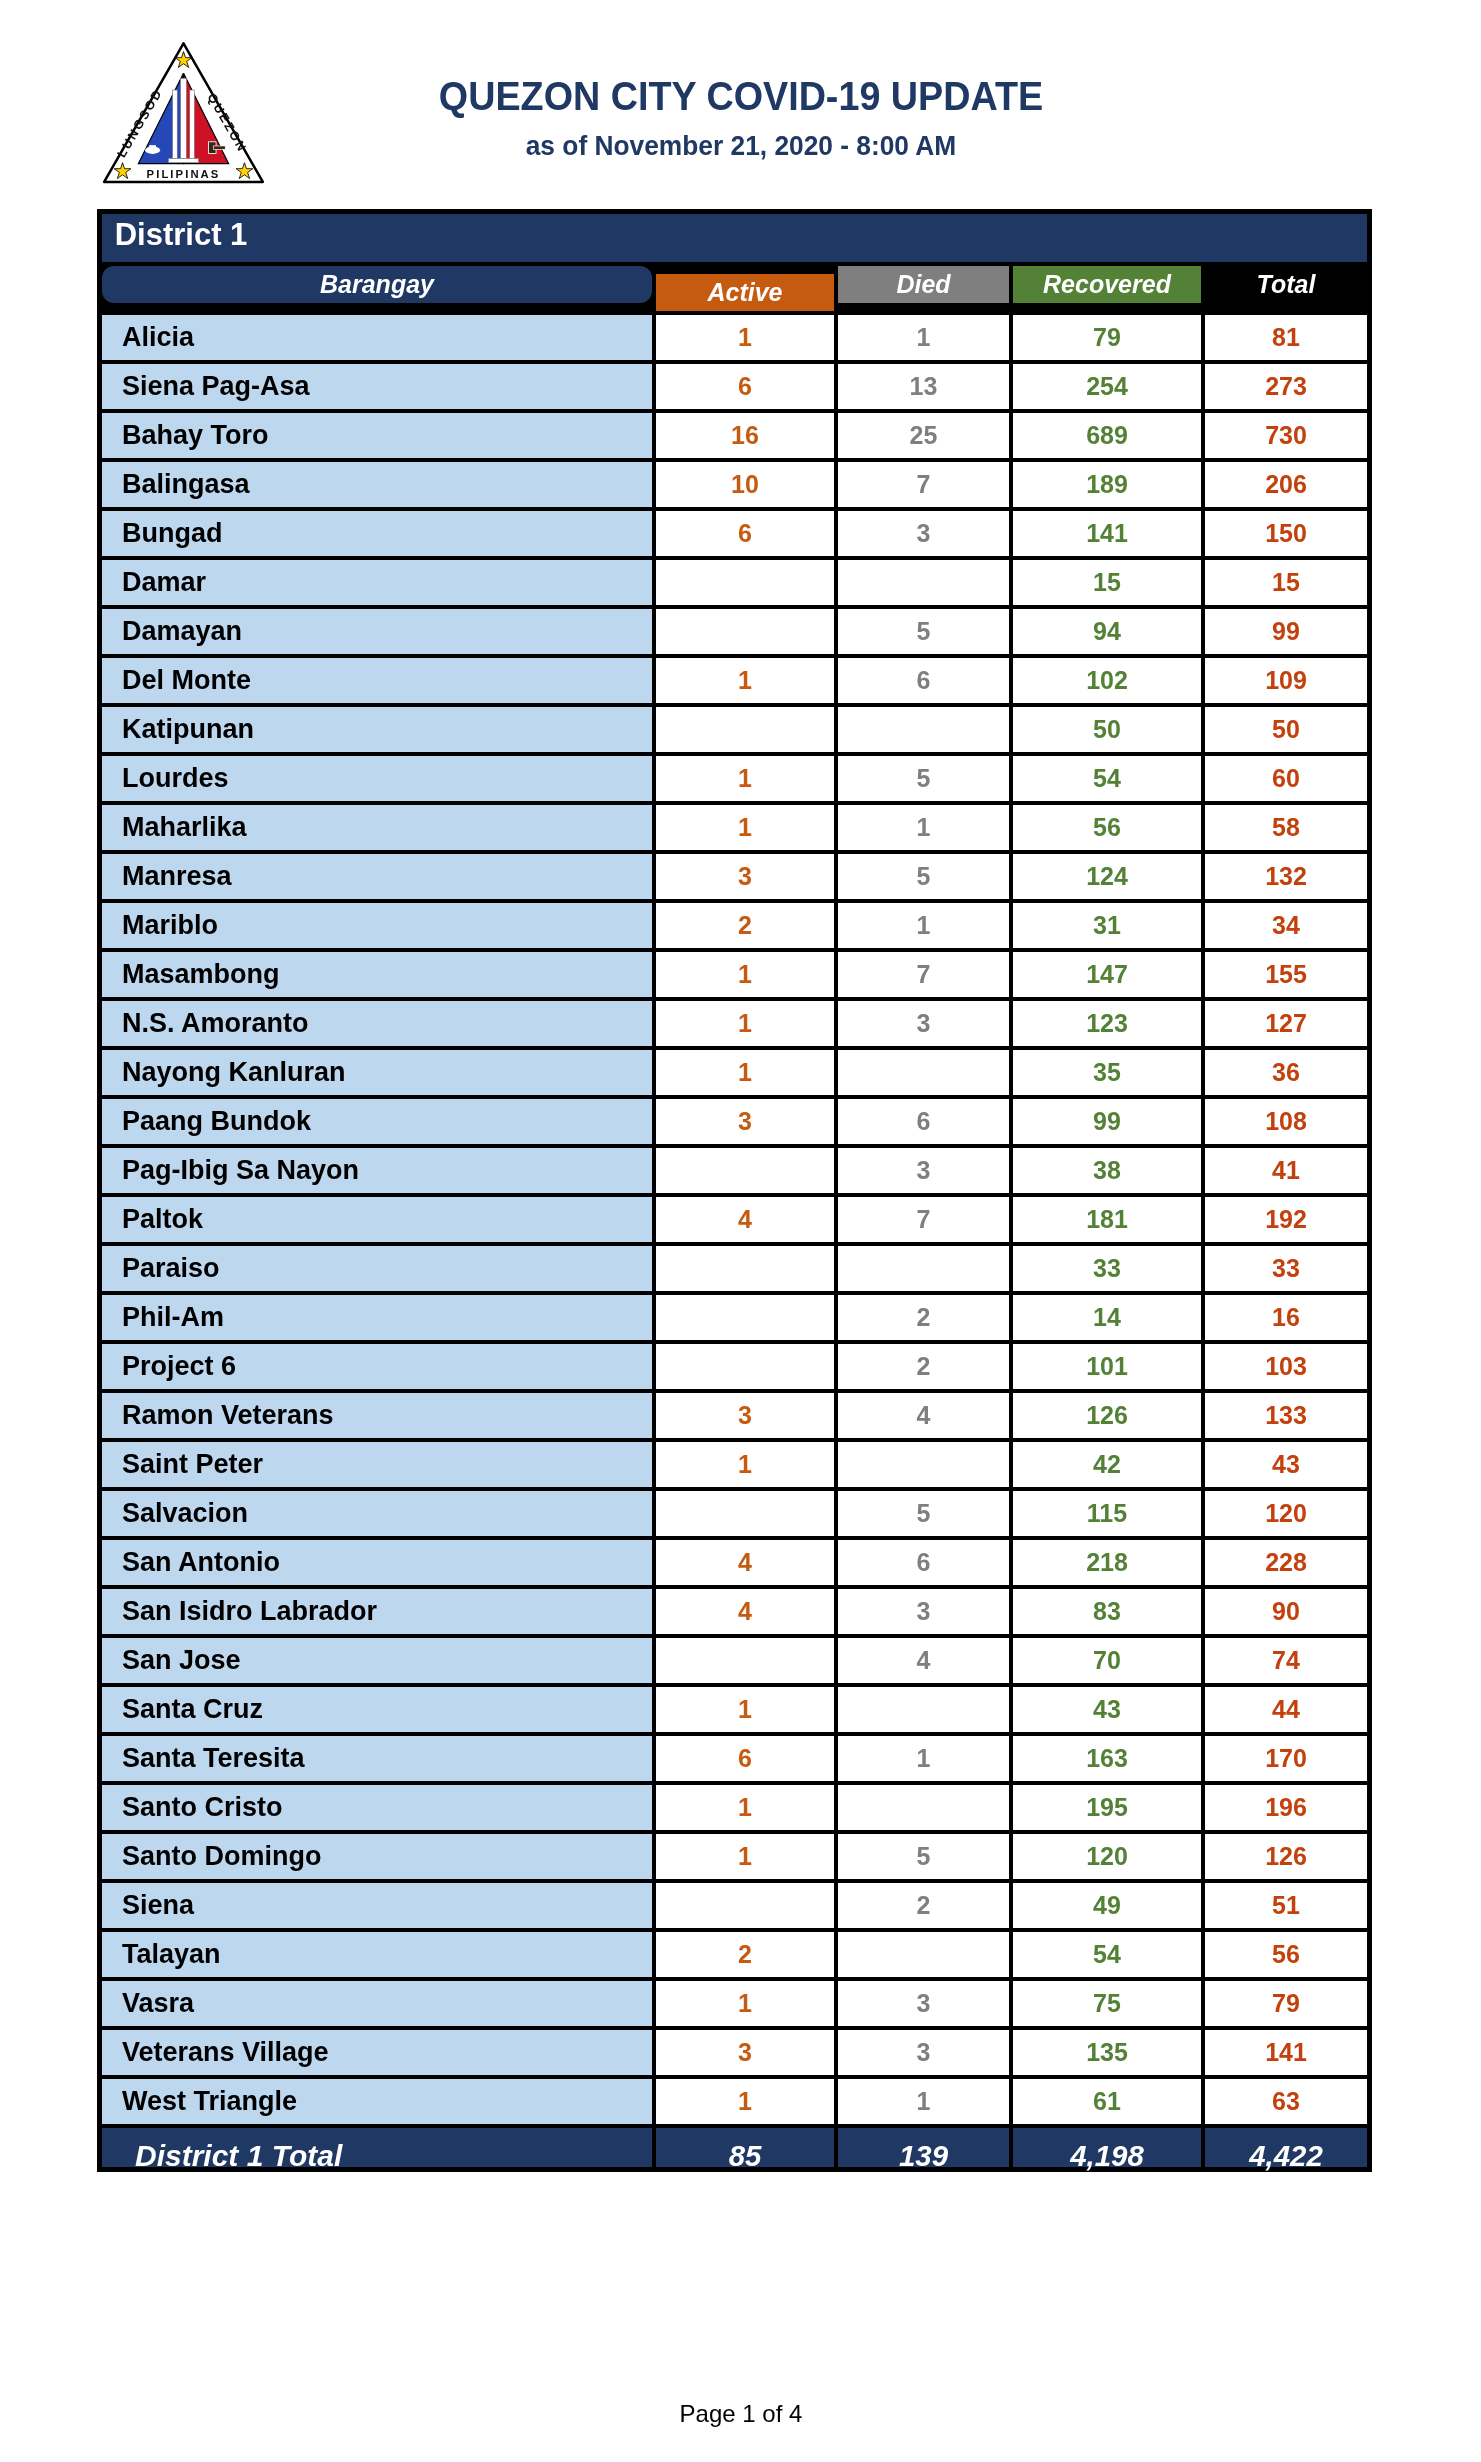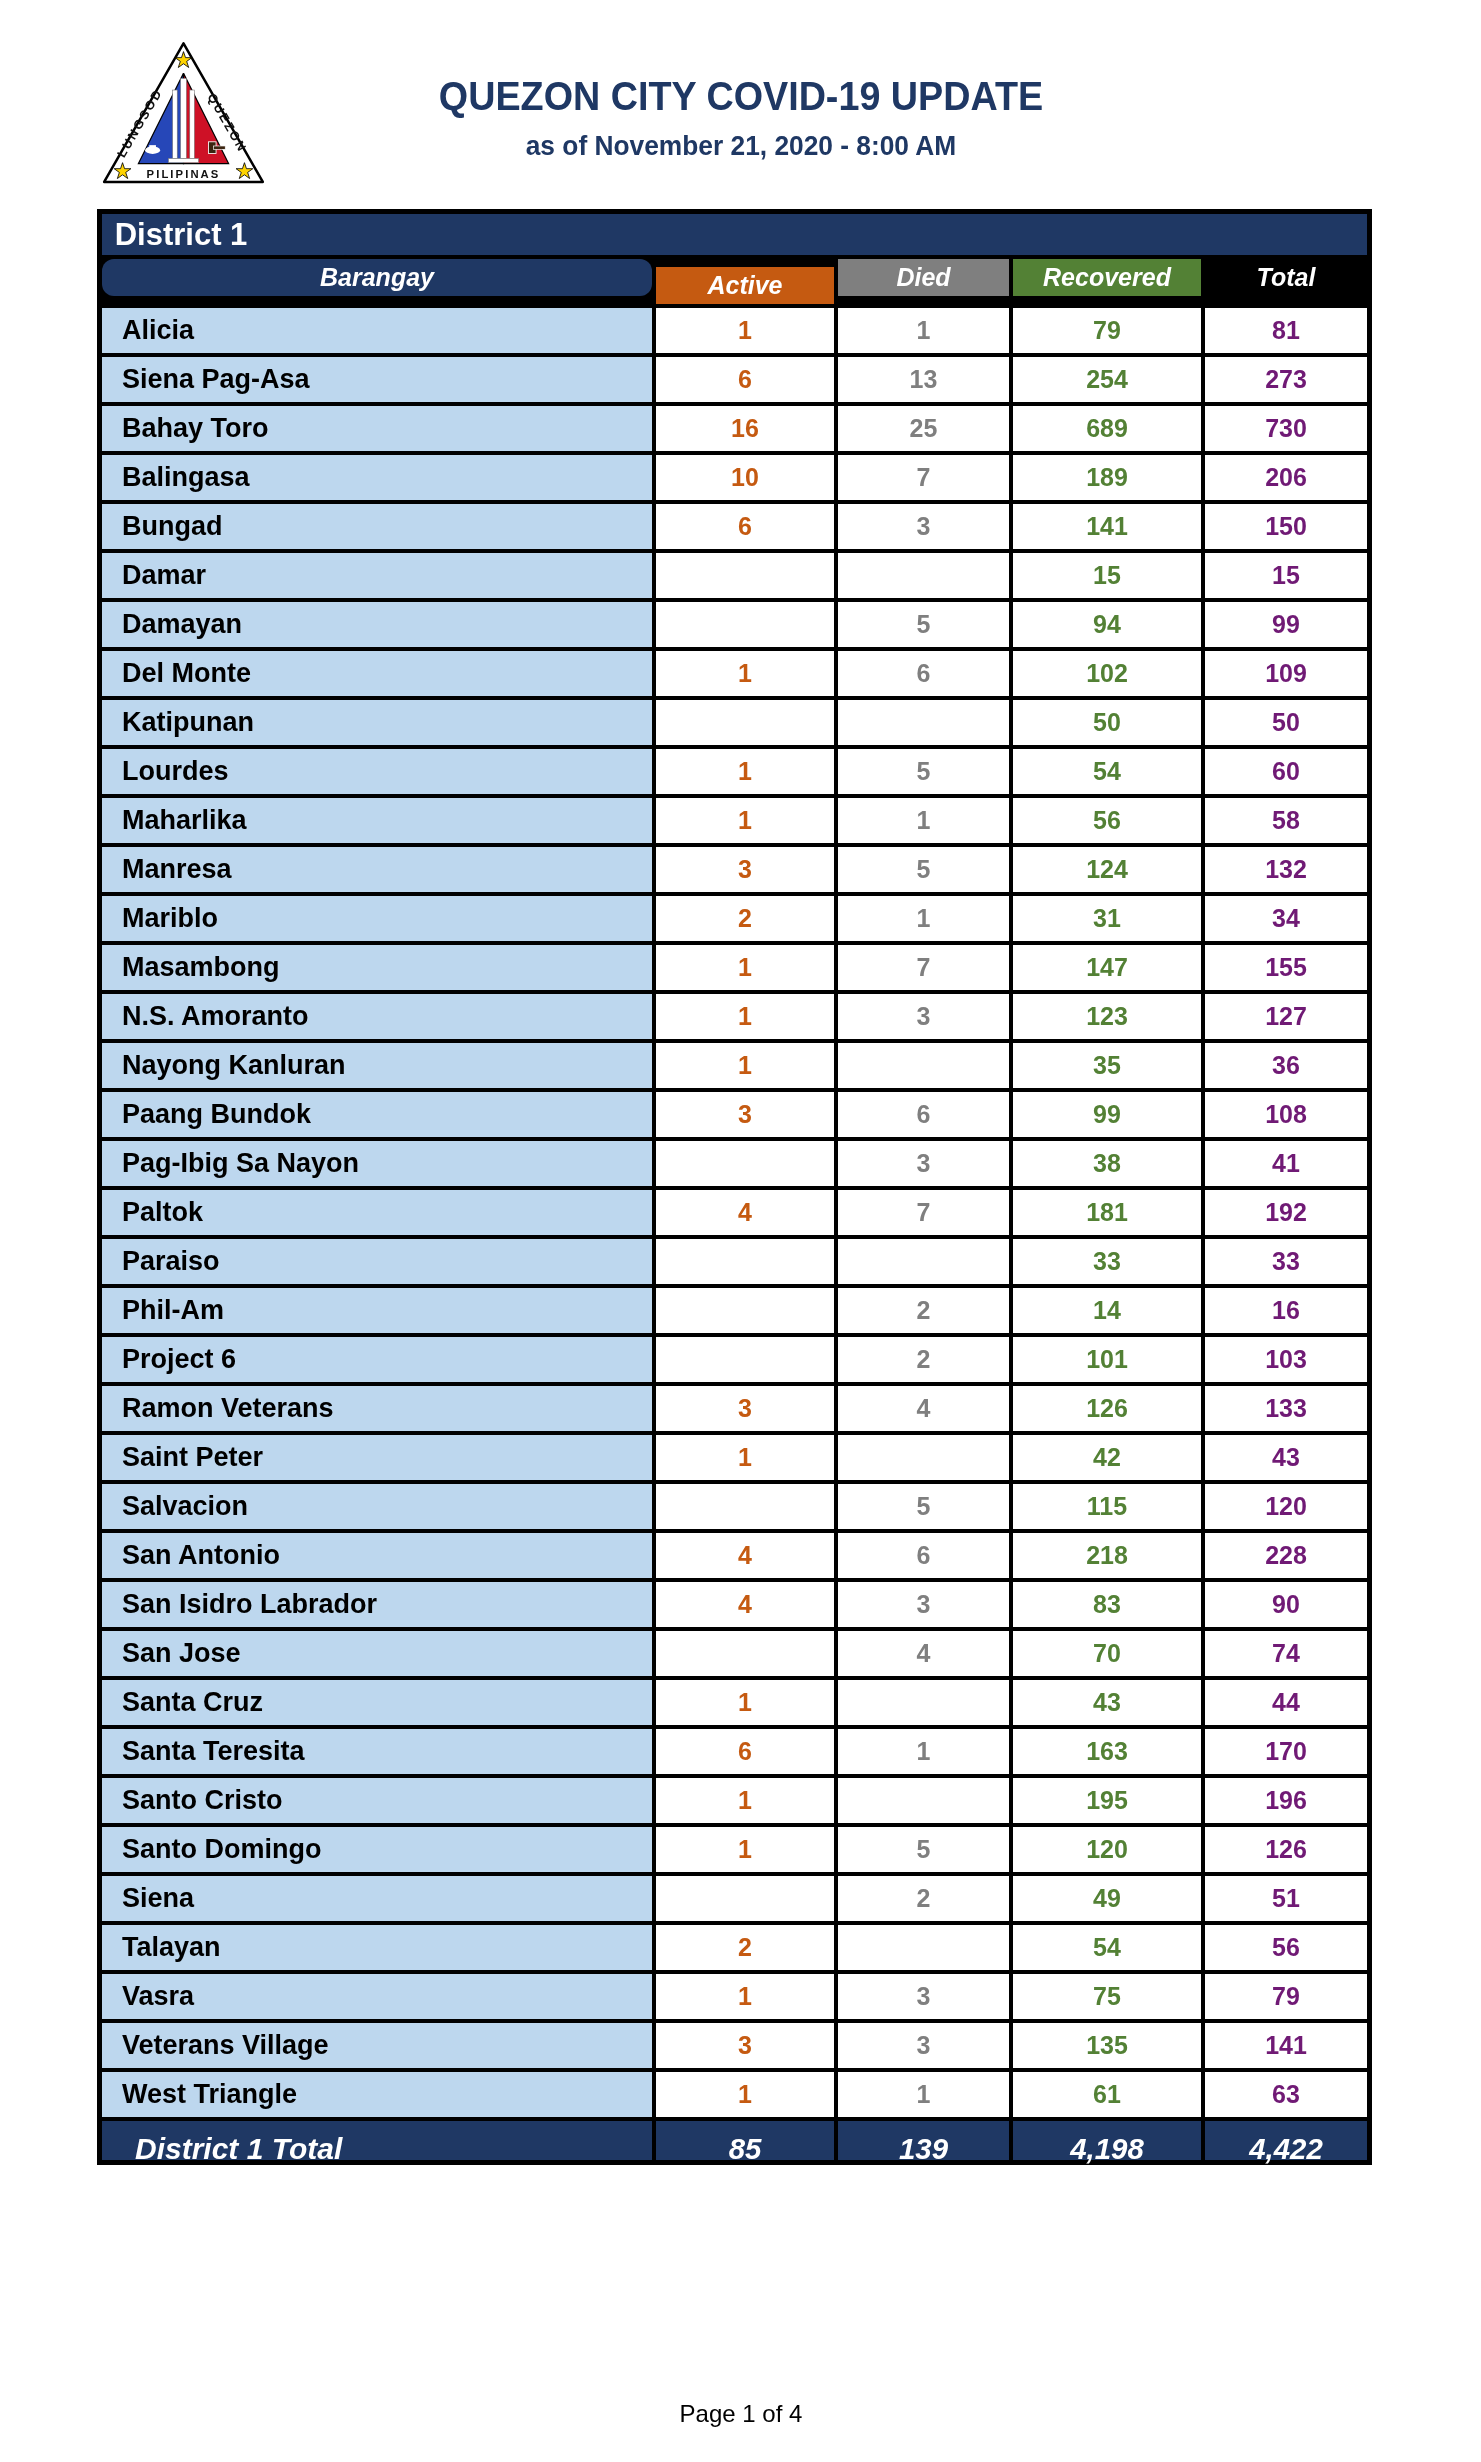--- a/index.html
+++ b/index.html
@@ -23,38 +23,38 @@
   .subtitle{position:absolute;left:0;top:130px;width:100%;text-align:center;
          color:var(--navy);font-size:28px;font-weight:bold;transform:scaleX(.94);}
 
   
   .tbl{position:absolute;left:97px;top:209px;
        display:grid;
        grid-template-columns:550px 178px 171px 188px 162px;
        gap:4px;background:var(--black);border:5.6px solid var(--black);
        width:max-content;}
   .district{grid-column:1/-1;background:var(--navy);color:#fff;
-       font-size:31px;font-weight:bold;height:41px;line-height:41px;
+       font-size:31px;font-weight:bold;height:48px;line-height:41px;
        padding-left:12.7px;}
   .hcell{height:37px;line-height:37px;text-align:center;color:#fff;
        font-size:25px;font-weight:bold;font-style:italic;}
   .h-name{background:var(--navy);border-radius:12px;}
   .h-active{background:var(--orange);margin-top:8px;}
   .h-died{background:var(--gray);}
   .h-recovered{background:var(--green);}
   .h-total{background:var(--black);}
 
   .cell{height:45px;line-height:45px;font-weight:bold;}
   .name{background:var(--lightblue);color:#000;font-size:27px;padding-left:20px;
         white-space:nowrap;overflow:hidden;}
   .num{background:#ffffff;text-align:center;font-size:25px;}
   .v-active{color:var(--orange);}
   .v-died{color:var(--gray);}
   .v-recovered{color:var(--green);}
-  .v-total{color:#701a75;}
+  .v-total{color:#c2410c;}
 
   .tcell{background:var(--navy);color:#ffffff;height:39px;line-height:56px;
         font-weight:bold;font-style:italic;font-size:29.4px;text-align:center;}
   .tname{text-align:left;padding-left:33px;font-size:30px;}
 
   .footer{position:absolute;left:0;top:2400px;width:100%;text-align:center;
         color:#000;font-size:24px;}
 </style>
 </head>
 <body>

